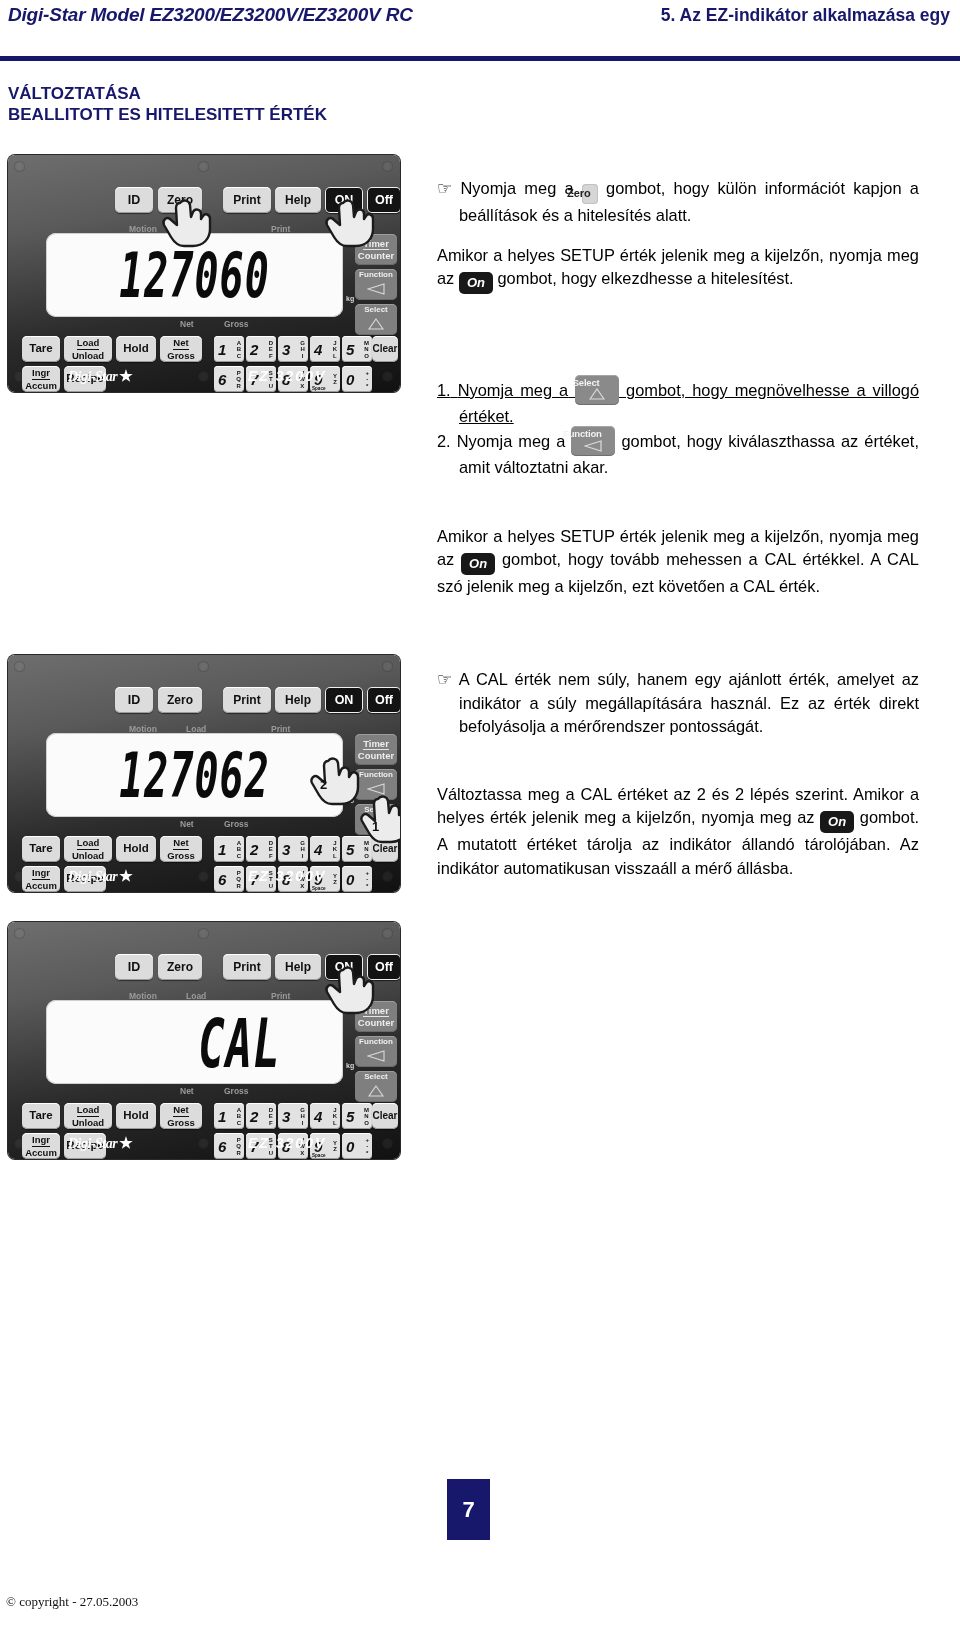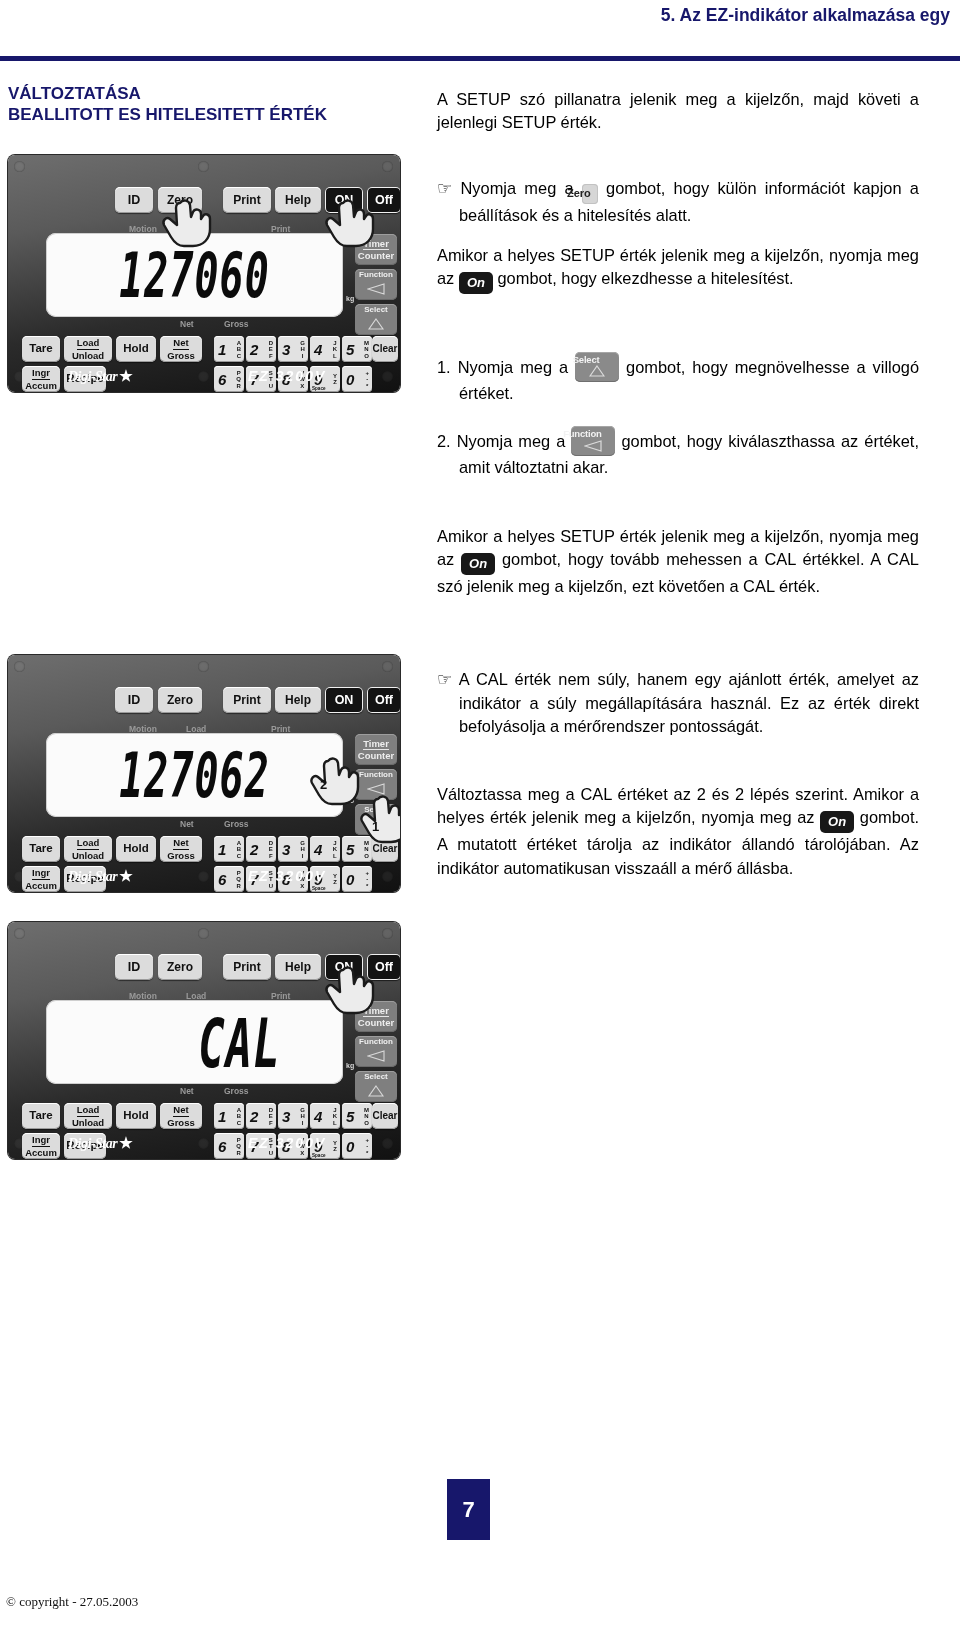--- a/index.html
+++ b/index.html
@@ -150,20 +150,21 @@
     position:absolute;left:6px;top:1594px;font-size:13px;color:#111;
     font-family:"Liberation Serif",serif;
   }
 </style>
 </head>
 <body>
 
 <div class="page">
 
   <div class="header">
+    <div class="hdr-left">Digi-Star Model EZ3200/EZ3200V/EZ3200V RC</div>
     <div class="hdr-right">
       <div>5. Az EZ-indikátor alkalmazása egy</div>
     </div>
     <div class="hdr-rule"></div>
   </div>
 
   <div class="sect-title">
     <div>VÁLTOZTATÁSA</div>
     <div>BEALLITOTT ES HITELESITETT ÉRTÉK</div>
   </div>
@@ -665,42 +666,39 @@
       <div class="btn" style="left:364px;top:181px;width:26px;height:26px;font-size:10px;">Clear</div>
       <div class="brand" style="left:60px;top:212px;">Digi-Star<span class="star" style="margin-left:2px;">★</span></div>
       <div class="model" style="left:240px;top:213px;">EZ 3200V</div>
       <div class="hand" style="left:315px;top:42px;width:56px;height:52px;">
         <svg viewBox="0 0 56 52" style="width:56px;height:52px;display:block;transform:rotate(0deg);">
           <path d="M20 6 C23 2 29 3 30 8 L31 20 L33 15 C35 11 41 12 41 17 L41 22 L43 19 C45 16 50 17 50 22 L50 32 C50 42 43 49 33 49 L24 49 C18 49 14 45 11 40 L4 28 C2 24 6 19 10 22 L17 28 L16 11 C16 7 18 6 20 6 Z" fill="#ececec" stroke="#1b1b1b" stroke-width="2.4" stroke-linejoin="round"></path>
         </svg>
       </div>
     </div>
 
-  <div class="rcol" style="top:88px;">
-    <div class="para">A SETUP szó pillanatra jelenik meg a kijelzőn, majd követi a jelenlegi SETUP érték.</div>
-  </div>
 
   <div class="rcol" style="top:177px;">
     <div class="para hang">
       <span class="hand-pt">☞</span>
       <span>Nyomja meg a</span>
       <span class="key key-zero">Zero</span>
       <span>gombot, hogy külön információt kapjon a beállítások és a hitelesítés alatt.</span>
     </div>
   </div>
 
   <div class="rcol" style="top:244px;">
     <div class="para">
       <span>Amikor a helyes SETUP érték jelenik meg a kijelzőn, nyomja meg az</span>
       <span class="key key-on">On</span>
       <span>gombot, hogy elkezdhesse a hitelesítést.</span>
     </div>
   </div>
 
-  <div class="rcol" style="top:348px;">
+  <div class="rcol" style="top:371px;text-decoration:underline;">
     <div class="para numitem">
       <span>1.</span>
       <span>Nyomja meg a</span>
       <span class="key-fn">
         <span class="kl">Select</span>
         <svg class="tri-outline-up" viewBox="0 0 16 12">
           <polygon points="8,1 15,11 1,11" fill="none" stroke="#dcdcdc" stroke-width="1.2"></polygon>
         </svg>
       </span>
       <span>gombot, hogy megnövelhesse a villogó értéket.</span>

